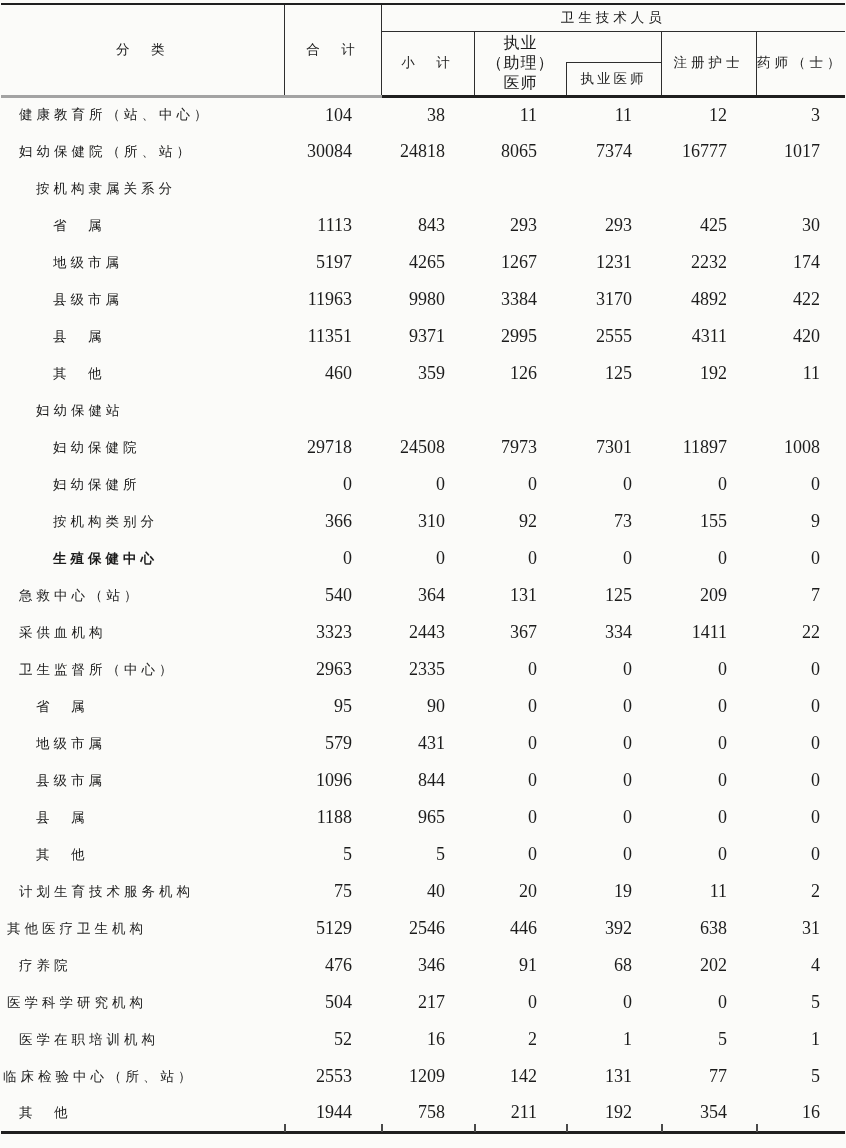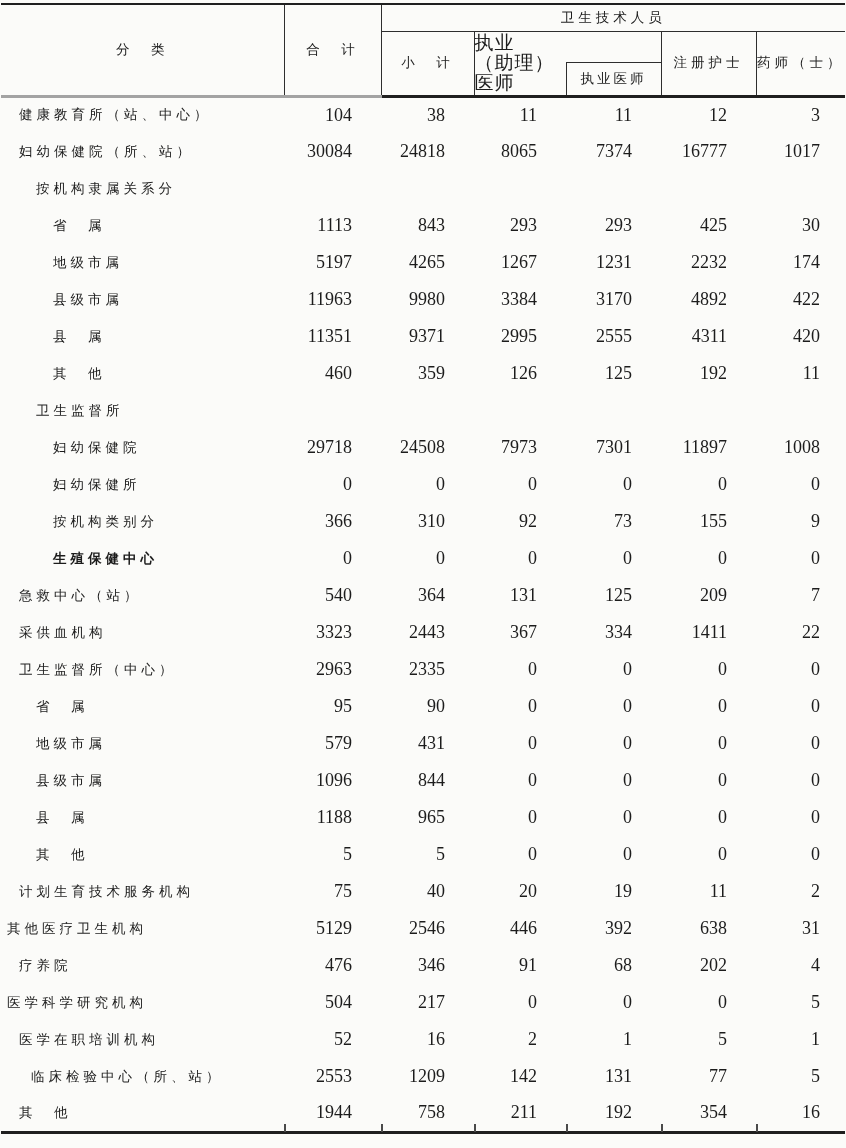--- a/index.html
+++ b/index.html
@@ -48,22 +48,22 @@
   th.h-cat,th.h-total{border-bottom:3px solid #a3a3a3;}
   th.h-cat{border-right:1px solid #2e2e2e;}
   th.h-total{border-right:1px solid #2e2e2e;}
   th.h-group{border-bottom:1px solid #2e2e2e;}
   th.h-sub{border-right:1px solid #2e2e2e;}
   th.h-assist{border-right:1px solid #2e2e2e;position:relative;}
   th.h-nurse{border-right:1px solid #2e2e2e;}
 
   .assist-lines{
     position:absolute;left:0;top:0;width:92px;height:100%;
-    display:flex;flex-direction:column;justify-content:center;align-items:flex-start;
-    line-height:20px;font-size:19px;letter-spacing:1px;
+    display:flex;flex-direction:column;justify-content:center;align-items:center;
+    line-height:20px;font-size:16px;letter-spacing:1px;
   }
   .licensed-box{
     position:absolute;right:0;bottom:0;width:95px;height:33px;
     box-sizing:border-box;
     border-left:1px solid #2e2e2e;
     border-top:1px solid #2e2e2e;
     display:flex;align-items:center;justify-content:center;
     font-size:13.5px;letter-spacing:3px;
   }
 
@@ -195,21 +195,21 @@
           <tr>
             <td class="cat" style="padding-left: 52px;">其　他</td>
             <td class="num">460</td>
             <td class="num">359</td>
             <td class="num">126</td>
             <td class="num">125</td>
             <td class="num">192</td>
             <td class="num last">11</td>
           </tr>
           <tr>
-            <td class="cat" style="padding-left: 35px;">卫生监督所</td>
+            <td class="cat" style="padding-left: 35px;">妇幼保健站</td>
             <td class="num"></td>
             <td class="num"></td>
             <td class="num"></td>
             <td class="num"></td>
             <td class="num"></td>
             <td class="num last"></td>
           </tr>
           <tr>
             <td class="cat" style="padding-left: 52px;">妇幼保健院</td>
             <td class="num">29718</td>
@@ -357,21 +357,21 @@
           <tr>
             <td class="cat" style="padding-left: 18px;">医学在职培训机构</td>
             <td class="num">52</td>
             <td class="num">16</td>
             <td class="num">2</td>
             <td class="num">1</td>
             <td class="num">5</td>
             <td class="num last">1</td>
           </tr>
           <tr>
-            <td class="cat" style="padding-left: 30px;">临床检验中心（所、站）</td>
+            <td class="cat" style="padding-left: 2px;">临床检验中心（所、站）</td>
             <td class="num">2553</td>
             <td class="num">1209</td>
             <td class="num">142</td>
             <td class="num">131</td>
             <td class="num">77</td>
             <td class="num last">5</td>
           </tr>
           <tr>
             <td class="cat" style="padding-left: 18px;">其　他</td>
             <td class="num">1944</td>

